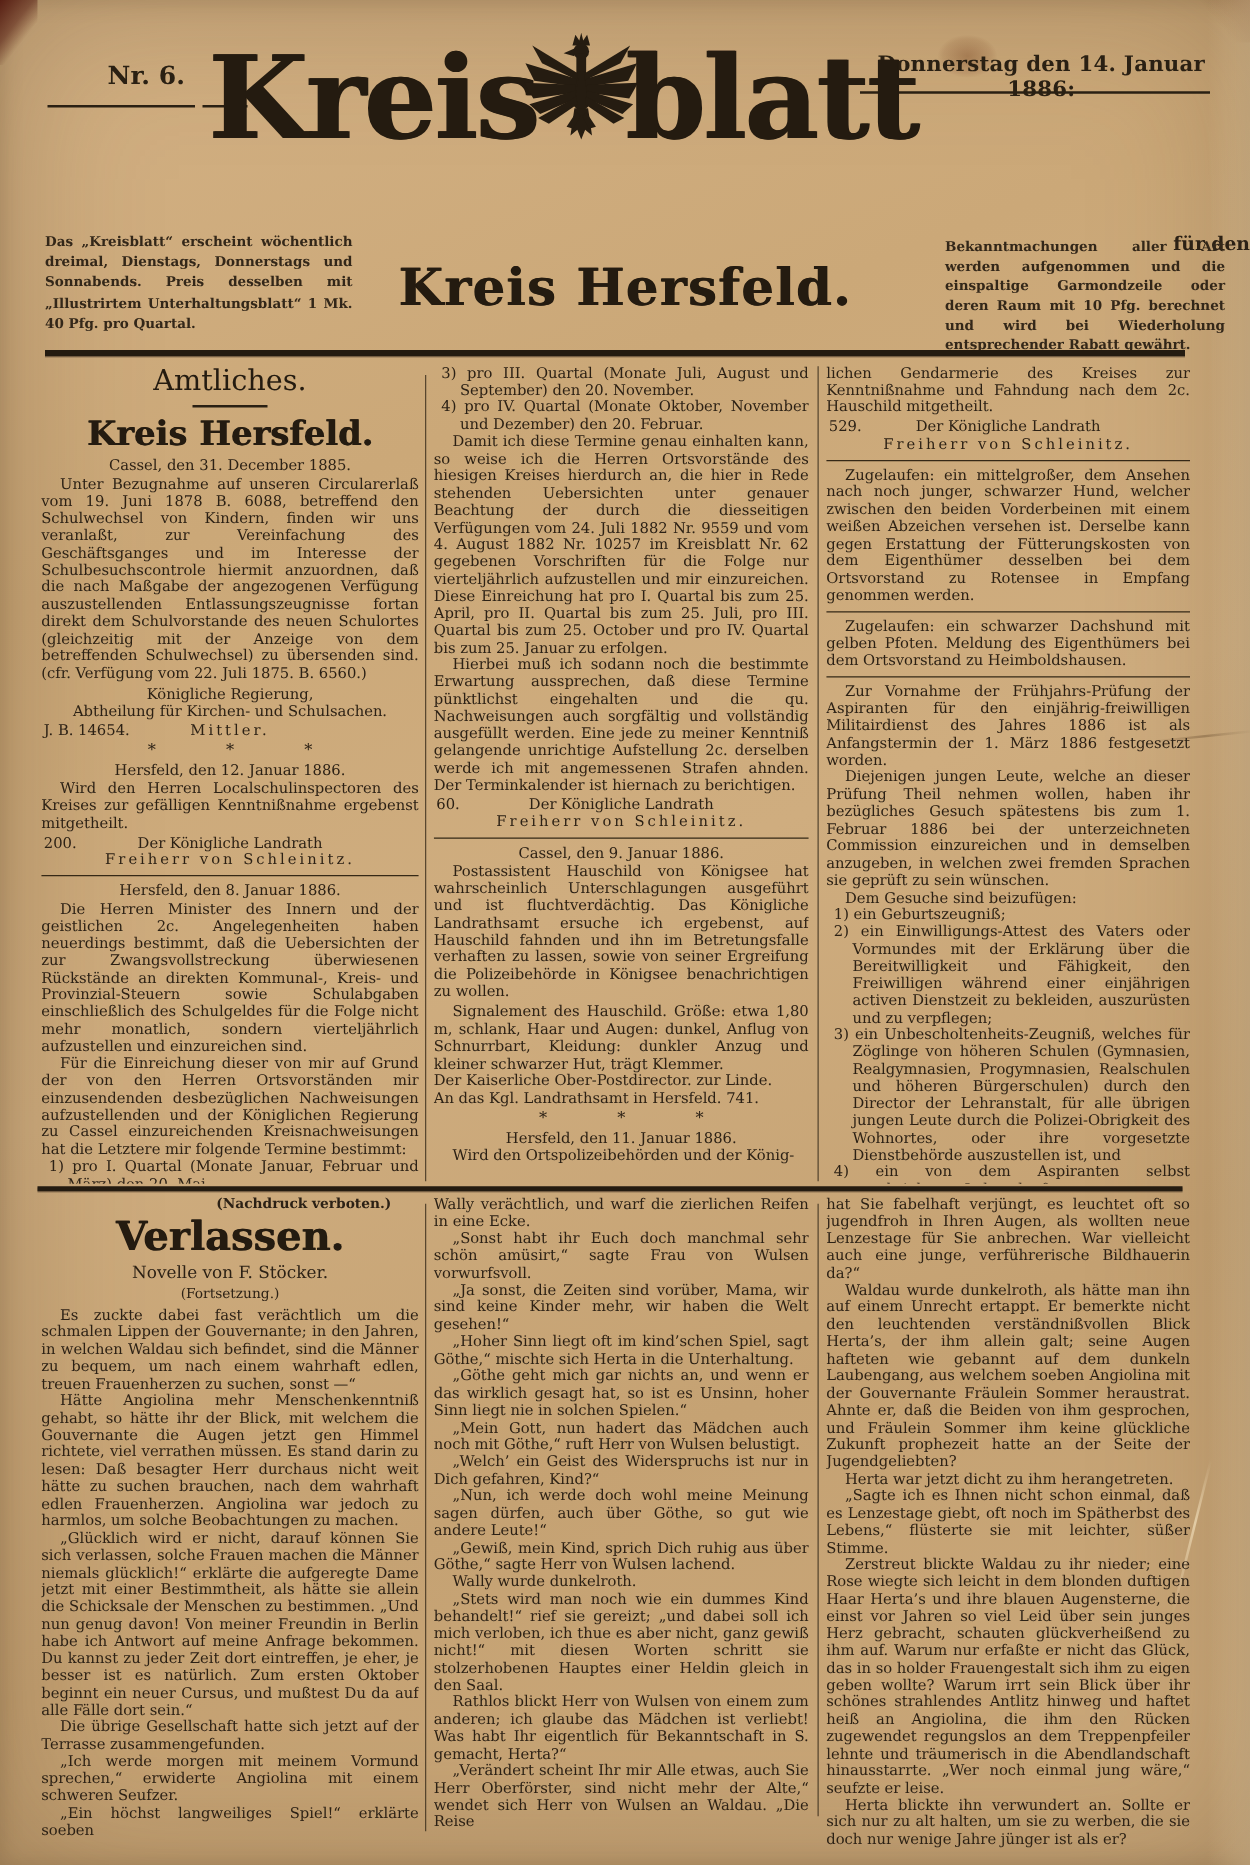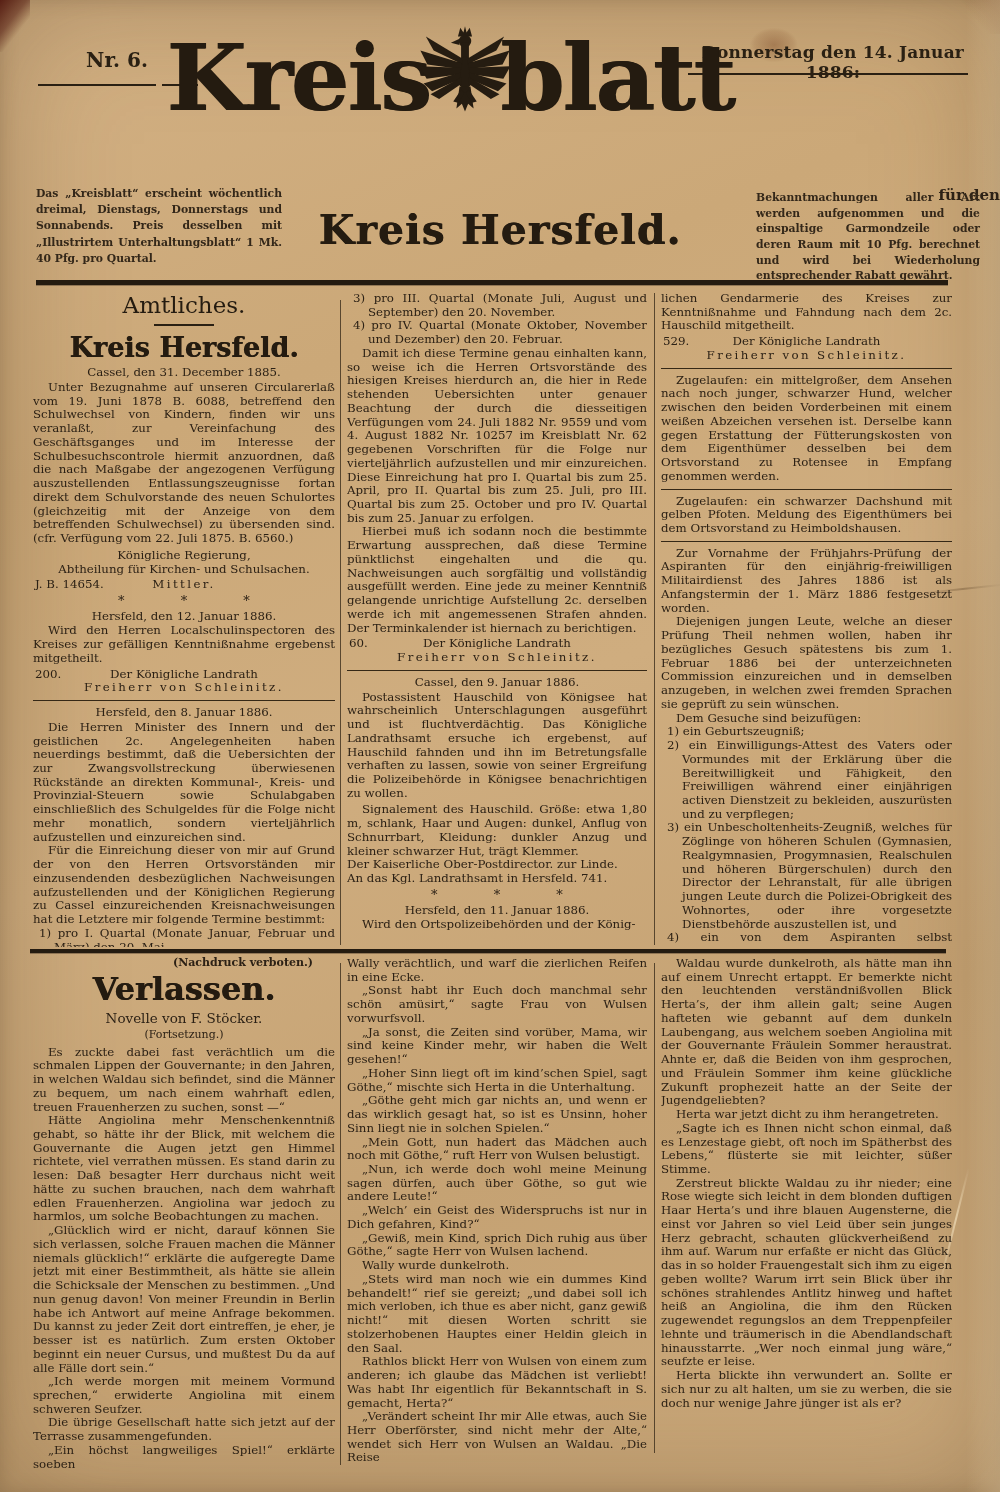--- a/index.html
+++ b/index.html
@@ -206,42 +206,43 @@
   <div class="vr vr4"></div>
 
   <div class="col fcol1">
     <p class="f-notice">(Nachdruck verboten.)</p>
     <h2 class="f-title">Verlassen.</h2>
     <p class="f-sub">Novelle von F. Stöcker.</p>
     <p class="f-cont">(Fortsetzung.)</p>
     <p class="p">Es zuckte dabei fast verächtlich um die schmalen Lippen der Gouvernante; in den Jahren, in welchen Waldau sich befindet, sind die Männer zu bequem, um nach einem wahrhaft edlen, treuen Frauenherzen zu suchen, sonst —“</p>
     <p class="p">Hätte Angiolina mehr Menschenkenntniß gehabt, so hätte ihr der Blick, mit welchem die Gouvernante die Augen jetzt gen Himmel richtete, viel verrathen müssen. Es stand darin zu lesen: Daß besagter Herr durchaus nicht weit hätte zu suchen brauchen, nach dem wahrhaft edlen Frauenherzen. Angiolina war jedoch zu harmlos, um solche Beobachtungen zu machen.</p>
     <p class="p">„Glücklich wird er nicht, darauf können Sie sich verlassen, solche Frauen machen die Männer niemals glücklich!“ erklärte die aufgeregte Dame jetzt mit einer Bestimmtheit, als hätte sie allein die Schicksale der Menschen zu bestimmen. „Und nun genug davon! Von meiner Freundin in Berlin habe ich Antwort auf meine Anfrage bekommen. Du kannst zu jeder Zeit dort eintreffen, je eher, je besser ist es natürlich. Zum ersten Oktober beginnt ein neuer Cursus, und mußtest Du da auf alle Fälle dort sein.“</p>
+    <p class="p">Die übrige Gesellschaft hatte sich jetzt auf der Terrasse zusammengefunden.</p>
     <p class="p">„Ich werde morgen mit meinem Vormund sprechen,“ erwiderte Angiolina mit einem schweren Seufzer.</p>
-    <p class="p">Die übrige Gesellschaft hatte sich jetzt auf der Terrasse zusammengefunden.</p>
     <p class="p">„Ein höchst langweiliges Spiel!“ erklärte soeben</p>
   </div>
 
   <div class="col fcol2">
     <p class="pn">Wally verächtlich, und warf die zierlichen Reifen in eine Ecke.</p>
     <p class="p">„Sonst habt ihr Euch doch manchmal sehr schön amüsirt,“ sagte Frau von Wulsen vorwurfsvoll.</p>
     <p class="p">„Ja sonst, die Zeiten sind vorüber, Mama, wir sind keine Kinder mehr, wir haben die Welt gesehen!“</p>
     <p class="p">„Hoher Sinn liegt oft im kind’schen Spiel, sagt Göthe,“ mischte sich Herta in die Unterhaltung.</p>
     <p class="p">„Göthe geht mich gar nichts an, und wenn er das wirklich gesagt hat, so ist es Unsinn, hoher Sinn liegt nie in solchen Spielen.“</p>
     <p class="p">„Mein Gott, nun hadert das Mädchen auch noch mit Göthe,“ ruft Herr von Wulsen belustigt.</p>
+    <p class="p">„Welch’ ein Geist des Widerspruchs ist nur in Dich gefahren, Kind?“</p>
     <p class="p">„Nun, ich werde doch wohl meine Meinung sagen dürfen, auch über Göthe, so gut wie andere Leute!“</p>
-    <p class="p">„Welch’ ein Geist des Widerspruchs ist nur in Dich gefahren, Kind?“</p>
     <p class="p">„Gewiß, mein Kind, sprich Dich ruhig aus über Göthe,“ sagte Herr von Wulsen lachend.</p>
     <p class="p">Wally wurde dunkelroth.</p>
     <p class="p">„Stets wird man noch wie ein dummes Kind behandelt!“ rief sie gereizt; „und dabei soll ich mich verloben, ich thue es aber nicht, ganz gewiß nicht!“ mit diesen Worten schritt sie stolzerhobenen Hauptes einer Heldin gleich in den Saal.</p>
     <p class="p">Rathlos blickt Herr von Wulsen von einem zum anderen; ich glaube das Mädchen ist verliebt! Was habt Ihr eigentlich für Bekanntschaft in S. gemacht, Herta?“</p>
     <p class="p">„Verändert scheint Ihr mir Alle etwas, auch Sie Herr Oberförster, sind nicht mehr der Alte,“ wendet sich Herr von Wulsen an Waldau. „Die Reise</p>
   </div>
 
   <div class="col fcol3">
+    <p class="pn">hat Sie fabelhaft verjüngt, es leuchtet oft so jugendfroh in Ihren Augen, als wollten neue Lenzestage für Sie anbrechen. War vielleicht auch eine junge, verführerische Bildhauerin da?“</p>
     <p class="p">Waldau wurde dunkelroth, als hätte man ihn auf einem Unrecht ertappt. Er bemerkte nicht den leuchtenden verständnißvollen Blick Herta’s, der ihm allein galt; seine Augen hafteten wie gebannt auf dem dunkeln Laubengang, aus welchem soeben Angiolina mit der Gouvernante Fräulein Sommer heraustrat. Ahnte er, daß die Beiden von ihm gesprochen, und Fräulein Sommer ihm keine glückliche Zukunft prophezeit hatte an der Seite der Jugendgeliebten?</p>
     <p class="p">Herta war jetzt dicht zu ihm herangetreten.</p>
     <p class="p">„Sagte ich es Ihnen nicht schon einmal, daß es Lenzestage giebt, oft noch im Spätherbst des Lebens,“ flüsterte sie mit leichter, süßer Stimme.</p>
     <p class="p">Zerstreut blickte Waldau zu ihr nieder; eine Rose wiegte sich leicht in dem blonden duftigen Haar Herta’s und ihre blauen Augensterne, die einst vor Jahren so viel Leid über sein junges Herz gebracht, schauten glückverheißend zu ihm auf. Warum nur erfaßte er nicht das Glück, das in so holder Frauengestalt sich ihm zu eigen geben wollte? Warum irrt sein Blick über ihr schönes strahlendes Antlitz hinweg und haftet heiß an Angiolina, die ihm den Rücken zugewendet regungslos an dem Treppenpfeiler lehnte und träumerisch in die Abendlandschaft hinausstarrte. „Wer noch einmal jung wäre,“ seufzte er leise.</p>
     <p class="p">Herta blickte ihn verwundert an. Sollte er sich nur zu alt halten, um sie zu werben, die sie doch nur wenige Jahre jünger ist als er?</p>
 
   </div>
 
 </div>
 

